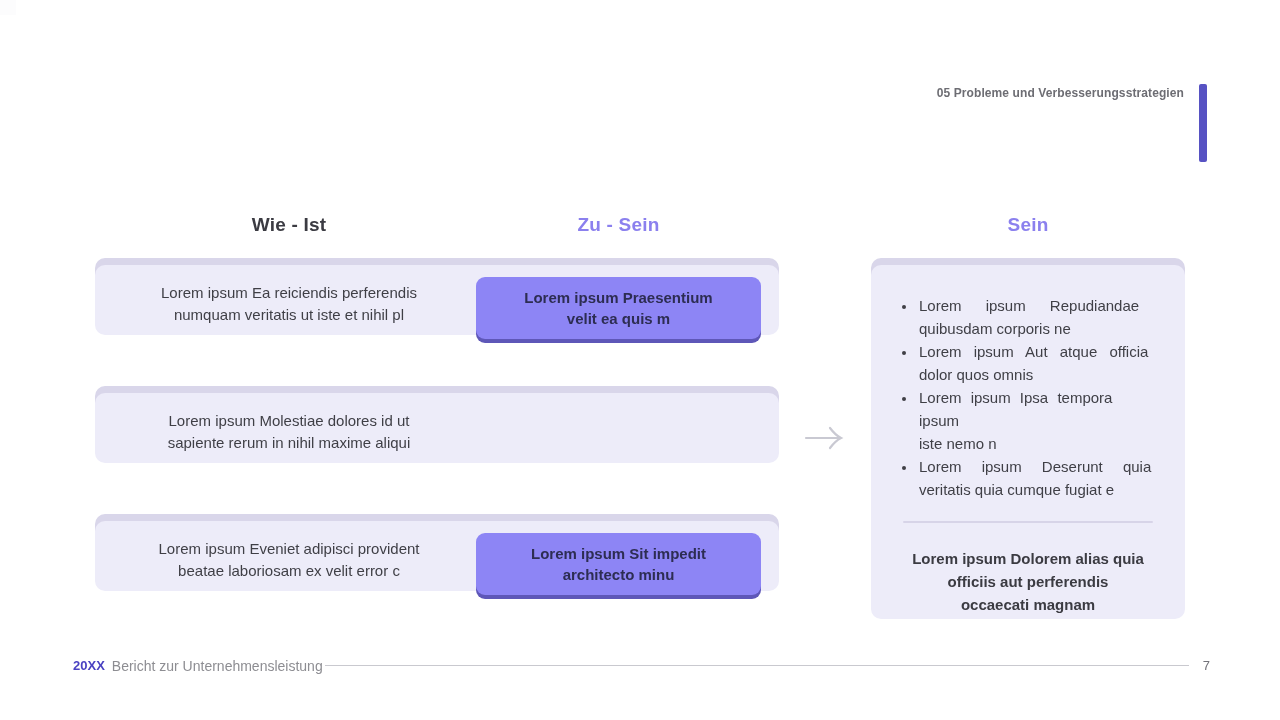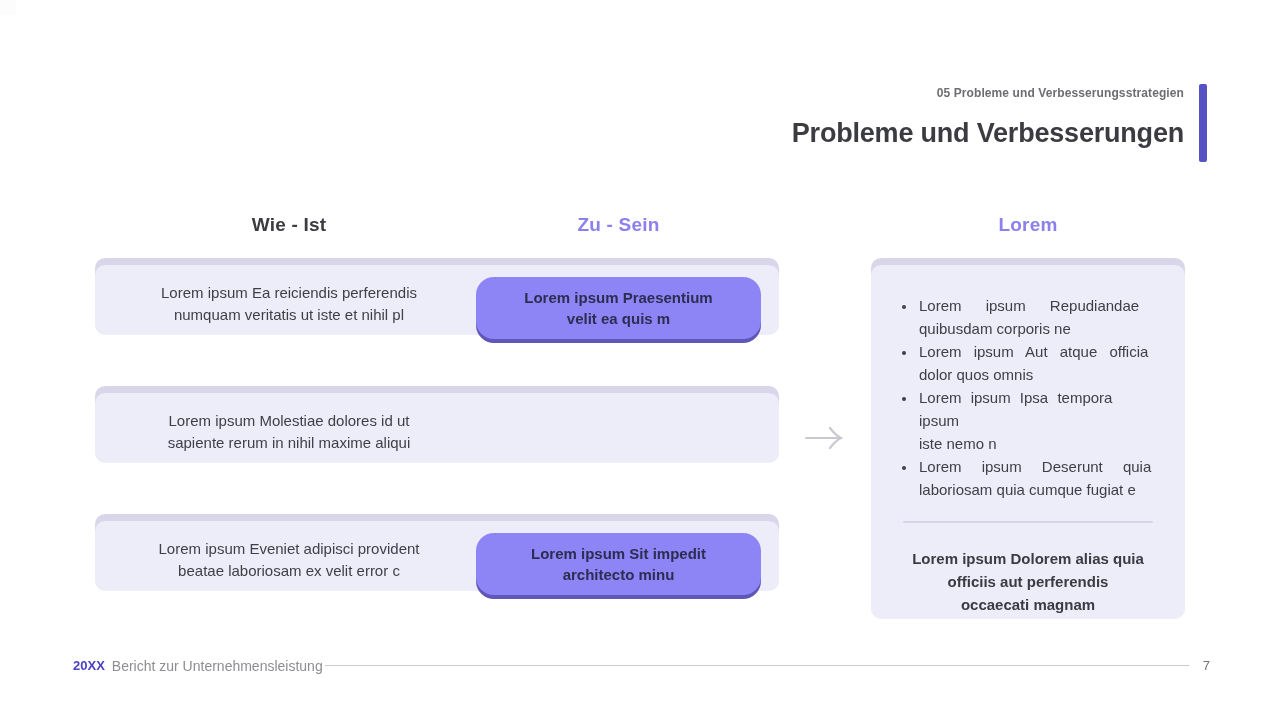--- a/index.html
+++ b/index.html
@@ -51,21 +51,21 @@
   }
   .ist-text {
     position: absolute; left: 0; top: 7px; bottom: 0; width: 388px;
     display: flex; align-items: center; justify-content: center;
     text-align: center; white-space: pre-line;
     font-size: 15px; line-height: 22px; color: var(--body-text, #3f3f46);
   }
   .sein-button {
     position: absolute; left: 381px; top: 19px; width: 285px; height: 62px;
     background: var(--button-bg, #8d85f5);
-    border-radius: 18px;
+    border-radius: 9px;
     box-shadow: 0 4px 0 0 var(--button-edge, #5e57b8);
     display: flex; align-items: center; justify-content: center;
     cursor: default;
   }
   .sein-button span {
     text-align: center; white-space: pre-line;
     font-size: 15px; font-weight: bold; line-height: 21px;
     color: var(--button-text, #2d2d52);
   }
   
@@ -109,26 +109,25 @@
   .page-number { font-size: 13px; color: var(--page-number, #73737a); }
 </style>
 </head>
 <body>
 
 <div class="slide">
 
   <div class="corner-artifact"></div>
 
   <div class="header-kicker">05 Probleme und Verbesserungsstrategien</div>
-  <div class="page-title">Probleme und Verbesserungen</div>
   <div class="header-accent-bar"></div>
 
   <div class="col-header sein">Zu - Sein</div>
   <div class="col-header ist">Wie - Ist</div>
-  <div class="col-header fazit">Lorem</div>
+  <div class="col-header fazit">Sein</div>
 
   <div class="row-card" style="top:258px">
     <div class="row-card-front">
       <div class="ist-text">Lorem ipsum Ea reiciendis perferendis
 numquam veritatis ut iste et nihil pl</div>
     </div>
     <div class="sein-button">
       <span>Lorem ipsum Praesentium
 velit ea quis m</span>
     </div>
@@ -161,21 +160,21 @@
 
   <div class="fazit-panel">
     <ul class="fazit-list">
       <li>Lorem ipsum Repudiandae
 quibusdam corporis ne</li>
       <li>Lorem ipsum Aut atque officia
 dolor quos omnis</li>
       <li>Lorem ipsum Ipsa tempora ipsum
 iste nemo n</li>
       <li>Lorem ipsum Deserunt quia
-laboriosam quia cumque fugiat e</li>
+veritatis quia cumque fugiat e</li>
     </ul>
     <div class="fazit-divider"></div>
     <div class="fazit-summary">Lorem ipsum Dolorem alias quia
 officiis aut perferendis
 occaecati magnam</div>
   </div>
 
   <div class="footer">
     <span class="footer-year">20XX</span>
     <span class="footer-label">Bericht zur Unternehmensleistung</span>

